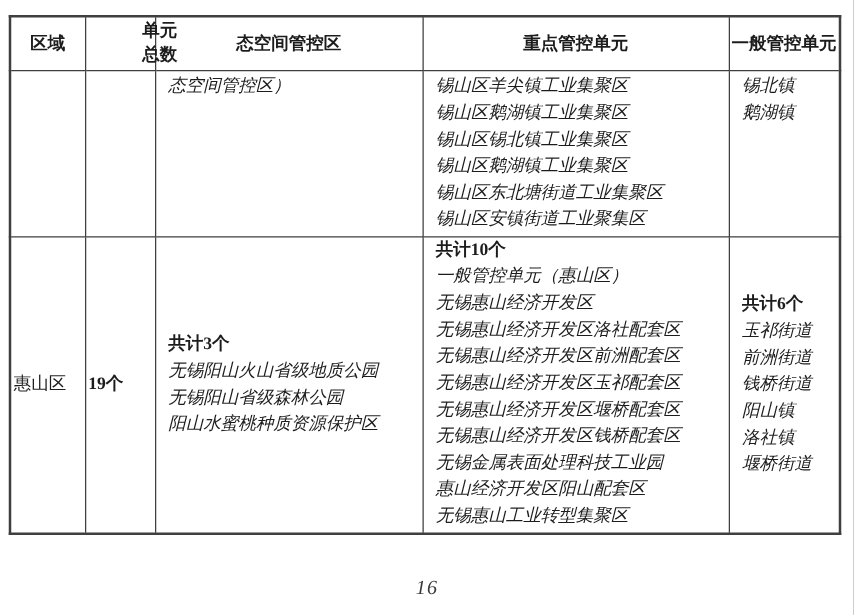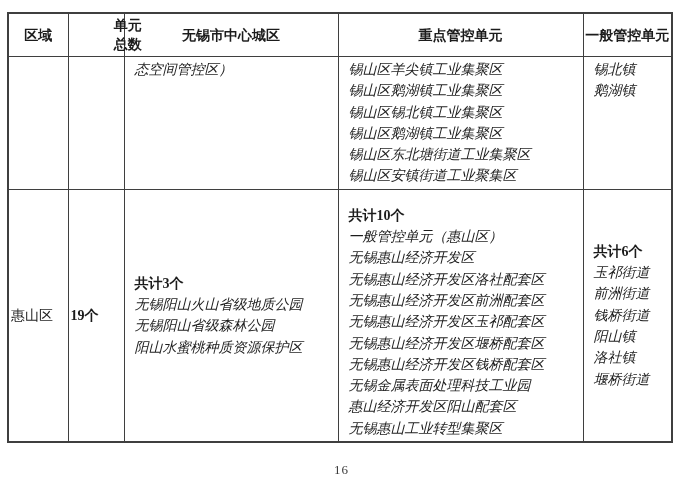--- a/index.html
+++ b/index.html
@@ -53,35 +53,36 @@
     padding: 2px 4px 2px 10px;
   }
   td.c-region,
   td.c-total {
     text-align: left;
     vertical-align: middle;
     padding: 2px;
   }
   td.c-total { font-weight: bold; }
   td.v-mid { vertical-align: middle; margin-top: 19px; }
-  td.tight { padding-top: 15px; }
+  td.tight { padding-top: 0; }
   .line { white-space: nowrap; font-style: italic; }
   .summary {
     font-weight: bold;
     white-space: nowrap;
   }
   .pageno {
     position: absolute;
     left: 0;
     width: 100%;
     top: 462px;
     text-align: center;
-    font-size: 13px;
+    font-size: 16px;
     color: #3a3a3a;
     letter-spacing: 1px;
+    font-style: italic;
   }
 </style>
 </head>
 <body>
 
 <div class="page">
 
   <table class="units">
     <colgroup>
       <col style="width:60px">
@@ -89,21 +90,21 @@
       <col style="width:214px">
       <col style="width:245px">
       <col style="width:89px">
     </colgroup>
     <thead>
       <tr class="r-head">
         <th>区域</th>
         <th>
           <span class="two-line">单元总数</span>
         </th>
-        <th>无锡市中心城区</th>
+        <th>态空间管控区</th>
         <th>重点管控单元</th>
         <th>一般管控单元</th>
       </tr>
     </thead>
     <tbody>
       <tr class="r0">
         <td class="c-region"></td>
         <td class="c-total"></td>
         <td>
           <div>

